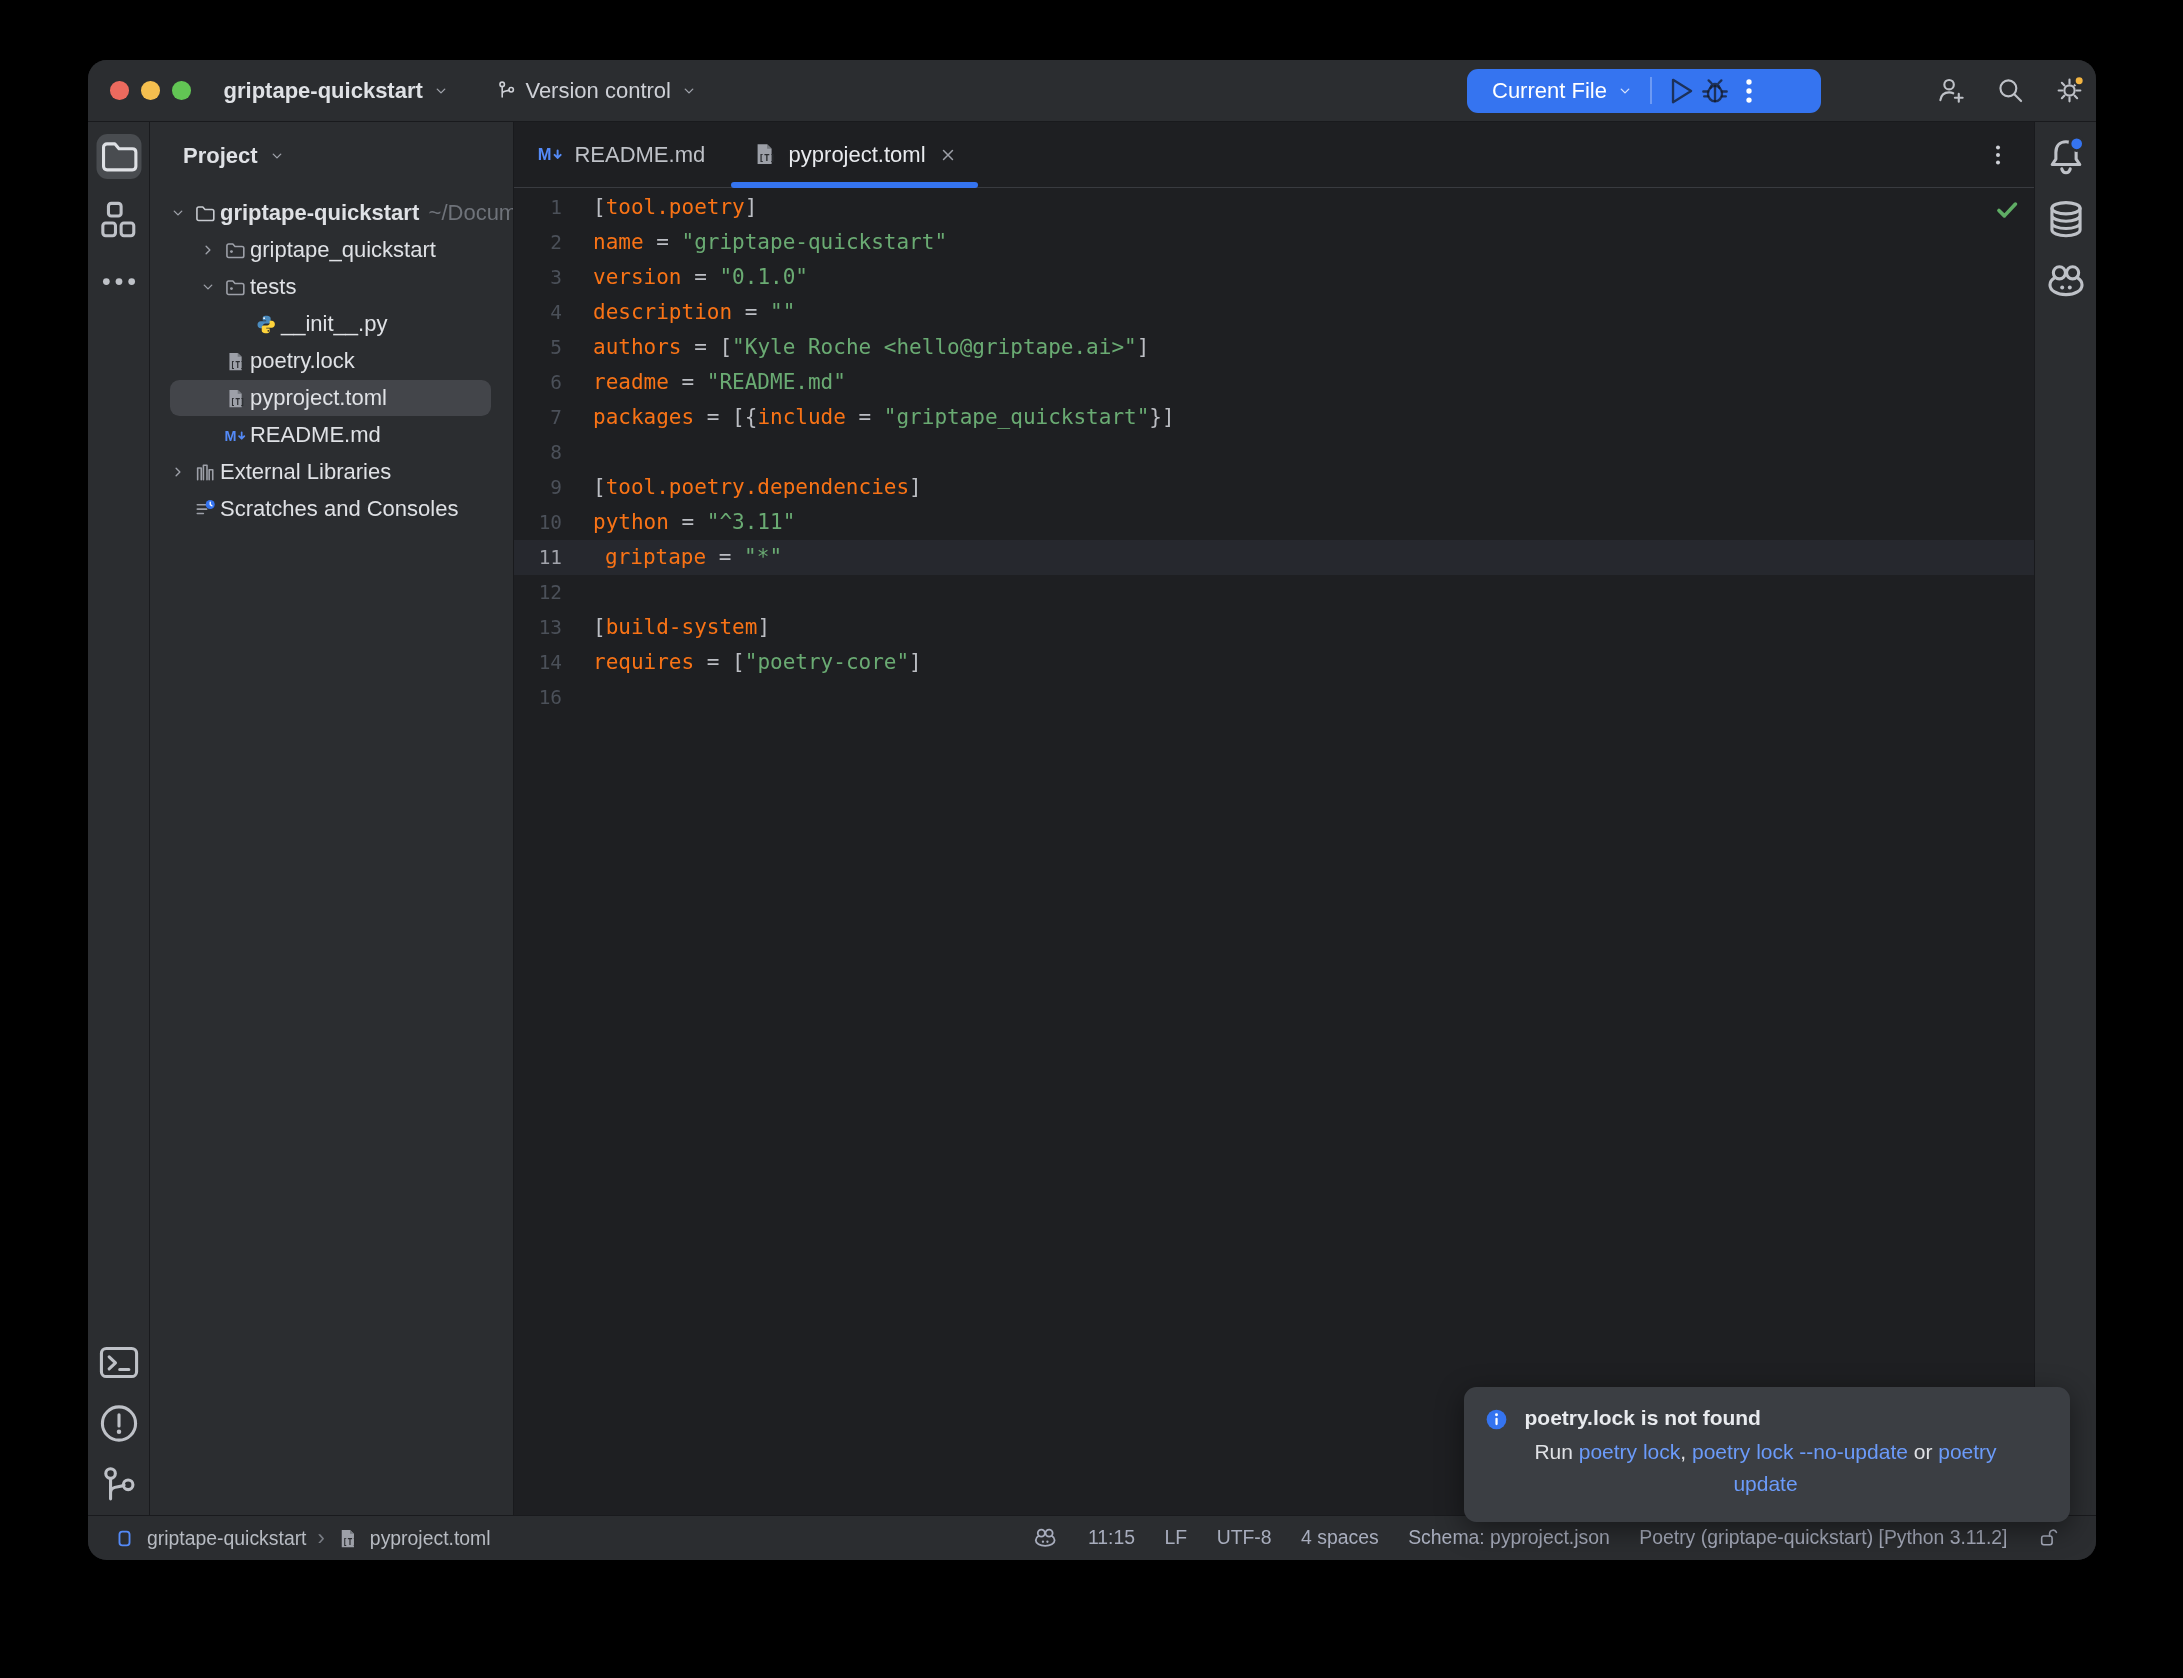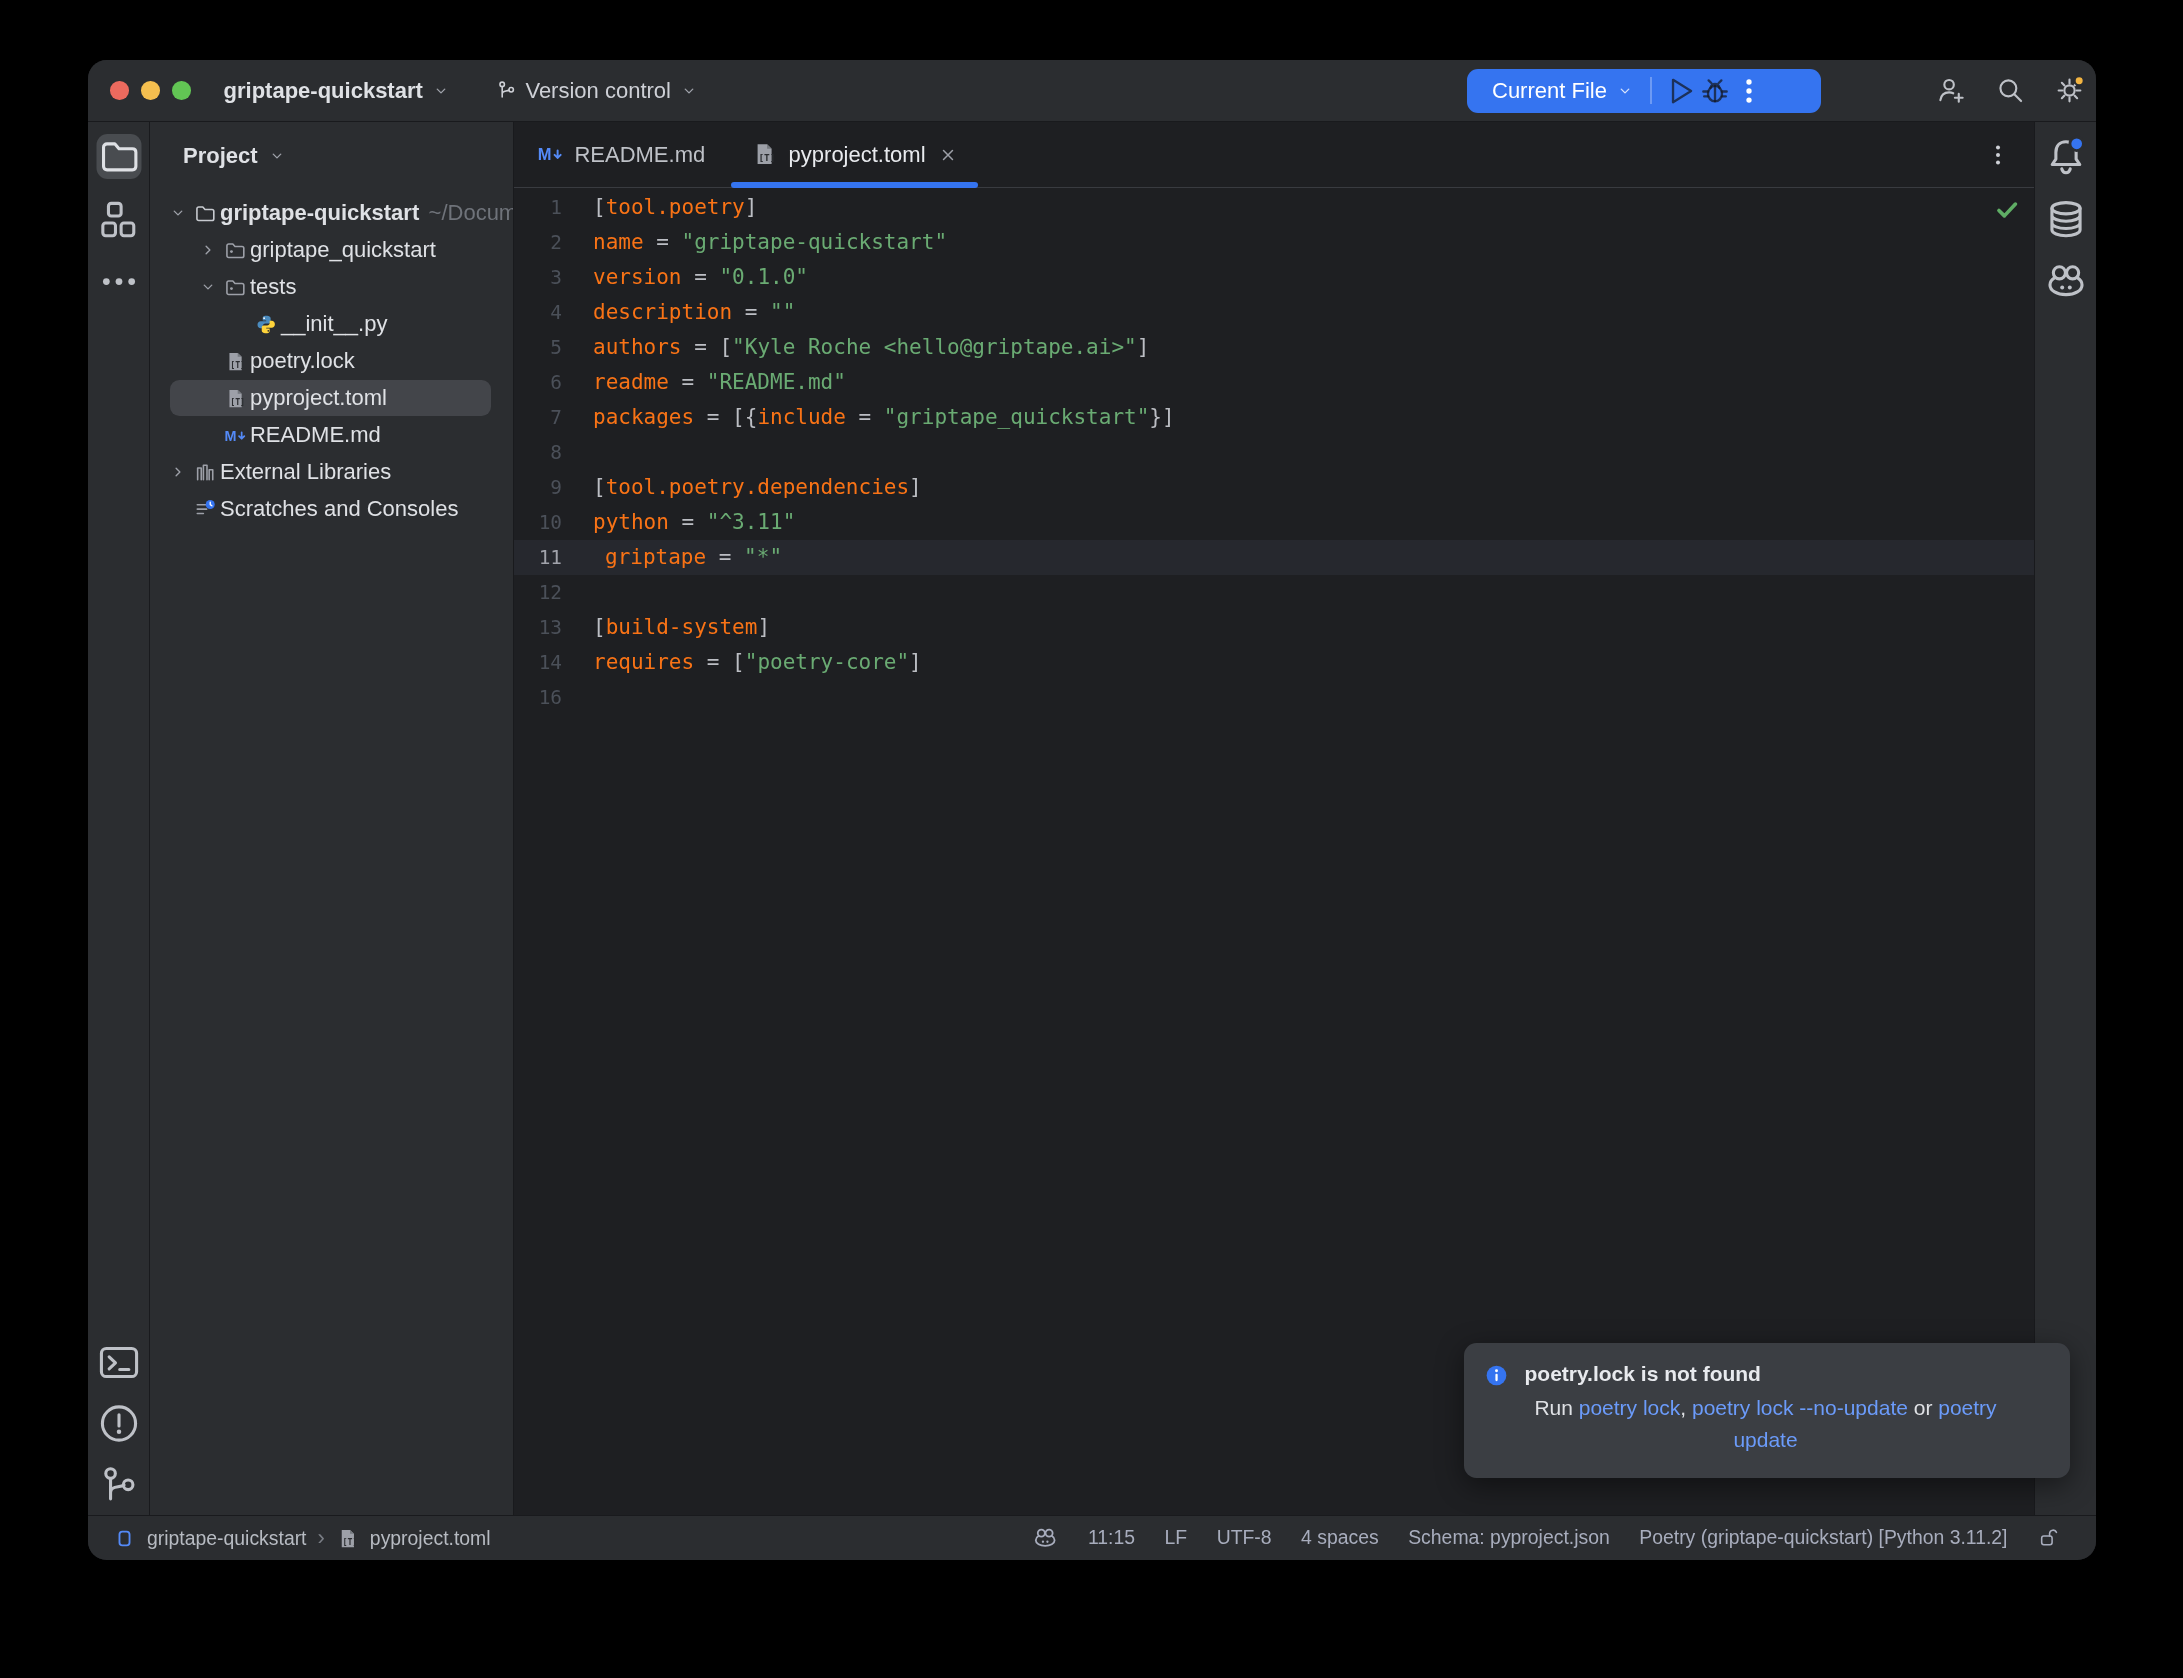--- a/index.html
+++ b/index.html
@@ -64,21 +64,21 @@
   .code-wrap{flex:1;position:relative;overflow:hidden;font-family:"DejaVu Sans Mono",monospace;font-size:21px;}
   .code-inner{position:absolute;top:1.6px;left:0;right:0;}
   .crow{display:flex;height:35px;line-height:35px;white-space:pre;}
   .crow.current{background:#26282E;gap:12px;}
   .ln{width:48px;flex:none;text-align:right;color:#4B5059;font-size:19.4px;}
   .crow.current .ln{color:#A1A3AB;}
   .ct{padding-left:31px;}
   .tk{color:#f97316;} .ts{color:#6AAB73;} .tp{color:#BCBEC4;}
   .inspect-check{position:absolute;top:7.8px;right:14px;width:26.4px;height:26.4px;color:#5FAD65;}
   
-  .notification{position:absolute;left:1376px;top:1283px;width:564px;background:#3B3E43;border-radius:12.4px;
+  .notification{position:absolute;left:1376px;top:1327px;width:564px;background:#3B3E43;border-radius:12.4px;
     padding:18.6px 22px 22px 20px;display:flex;gap:15.5px;font-size:21px;box-shadow:0 7.8px 28px rgba(0,0,0,.45);z-index:5;}
   .notif-icon{width:25px;height:25px;flex:none;margin-top:1.6px;}
   .notif-title{font-weight:700;color:#E8EAEE;margin-bottom:6.2px;}
   .notif-body{color:#DFE1E5;line-height:32px;max-width:482px;text-align:center;}
   .nlink{color:#6B9BFA;}
   
   .statusbar{height:44px;flex:none;background:#2B2D30;border-top:0.8px solid #191A1D;display:flex;align-items:center;
     font-size:19.4px;color:#A8ADBD;padding:0 36px 0 25px;}
   .crumbs{display:flex;align-items:center;gap:11px;color:#B7BBC2;}
   .crumb-sep{color:#7A7E85;font-size:22px;}

